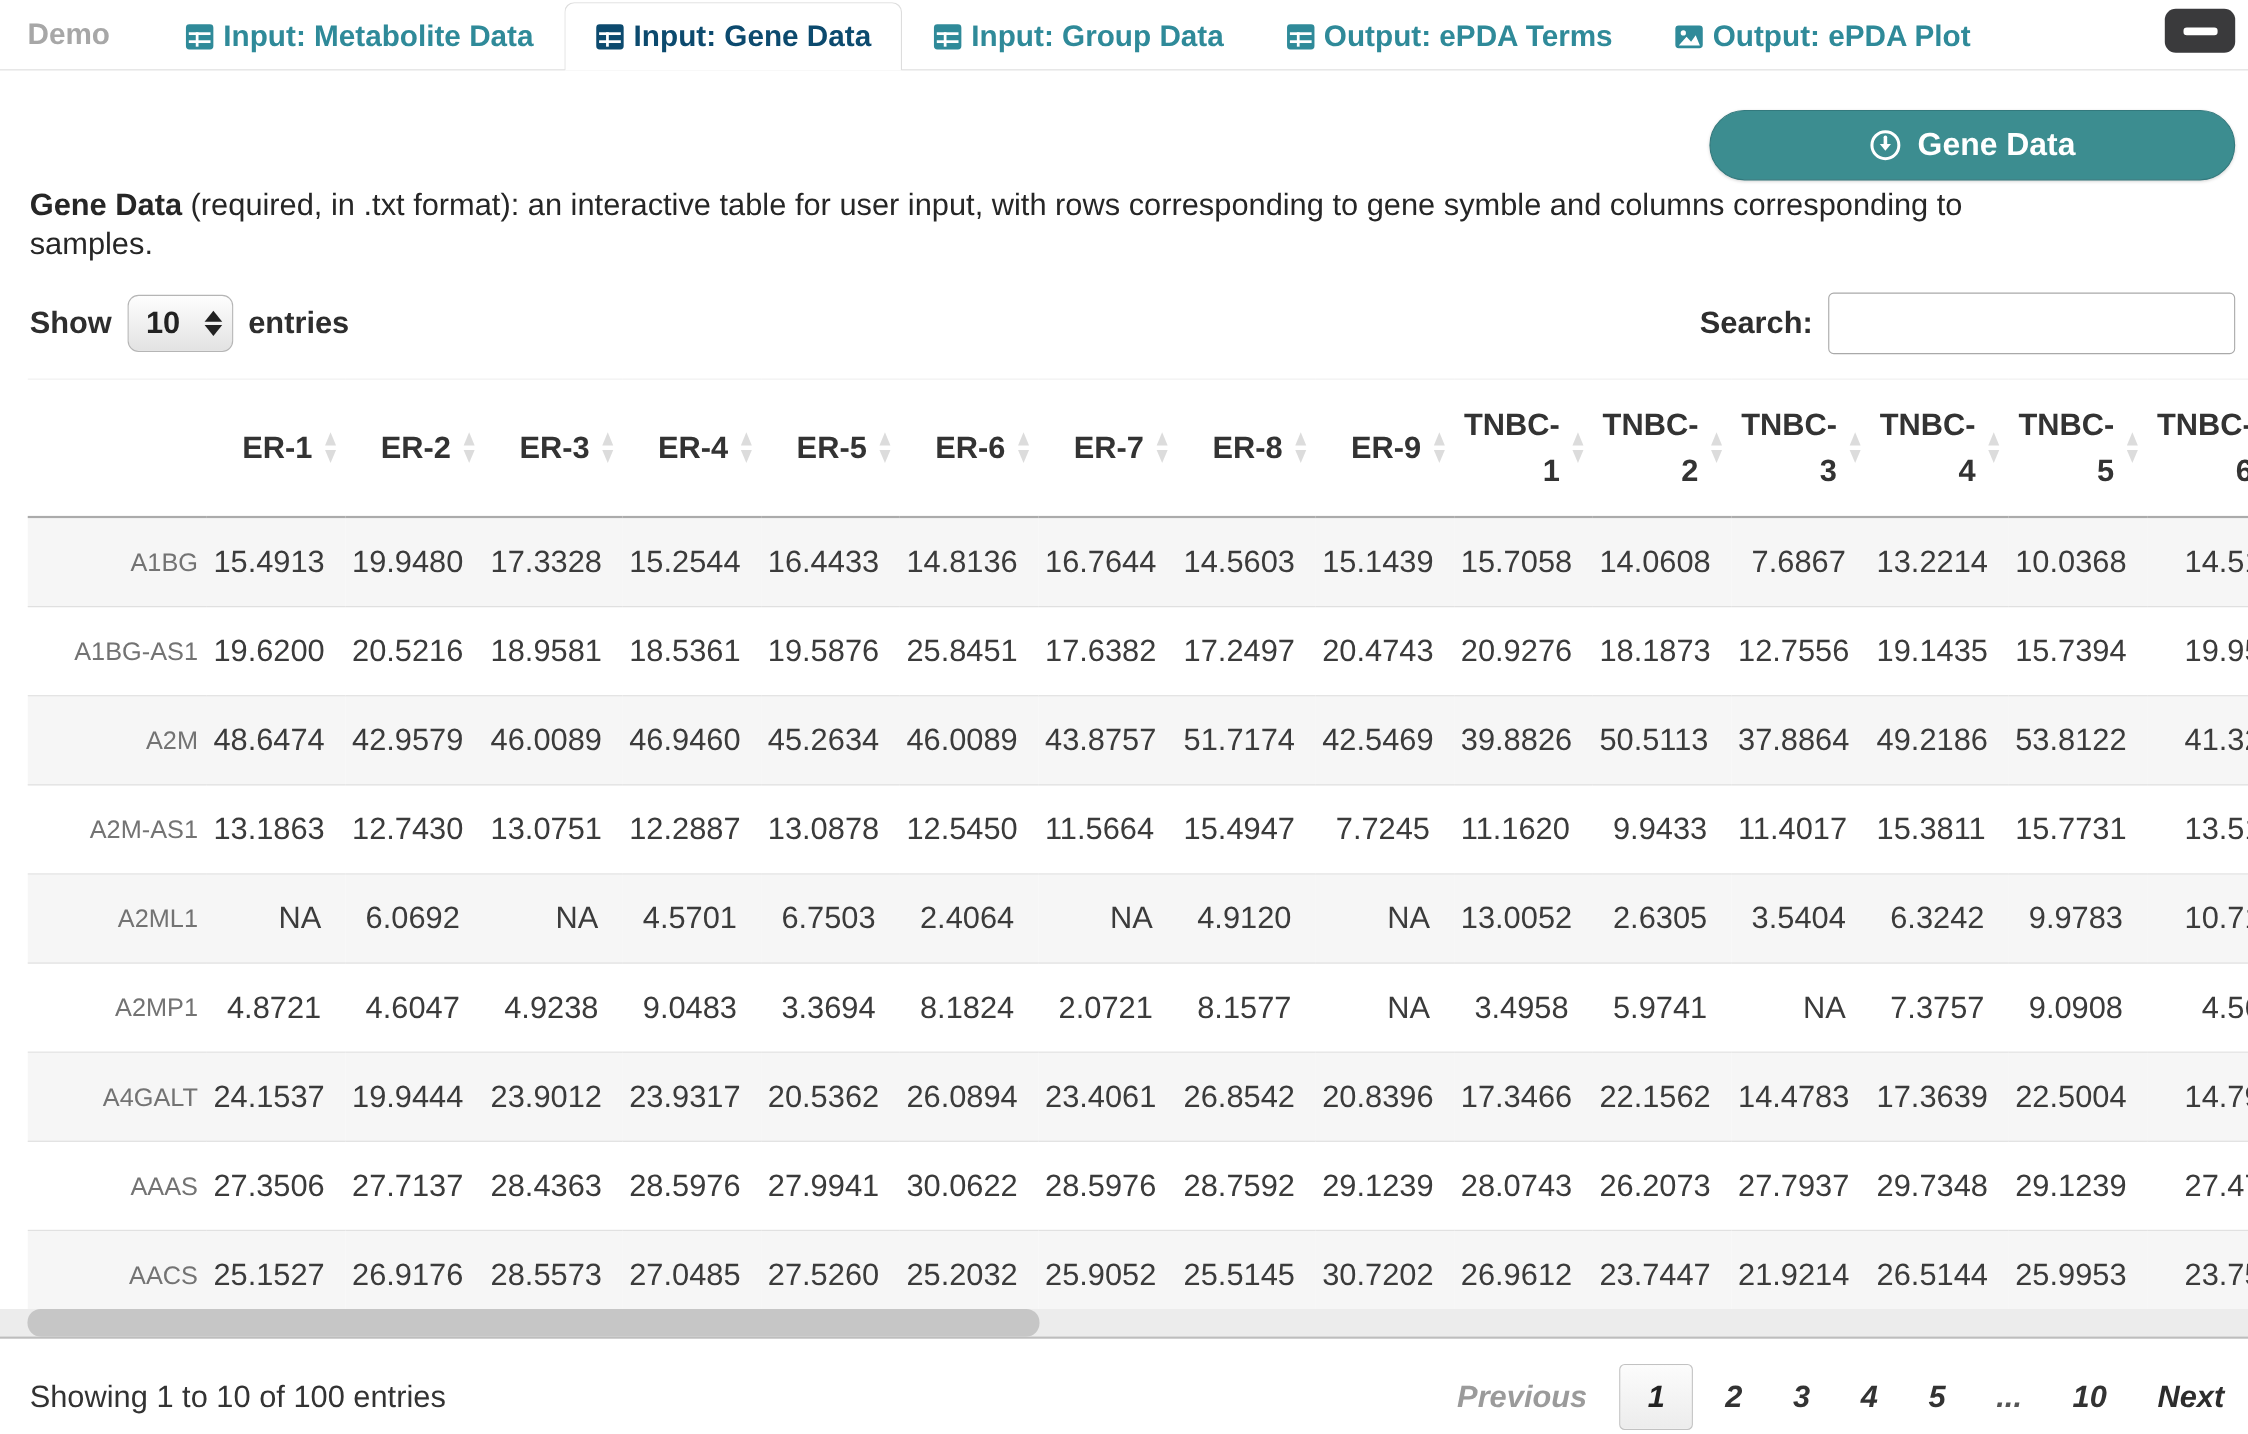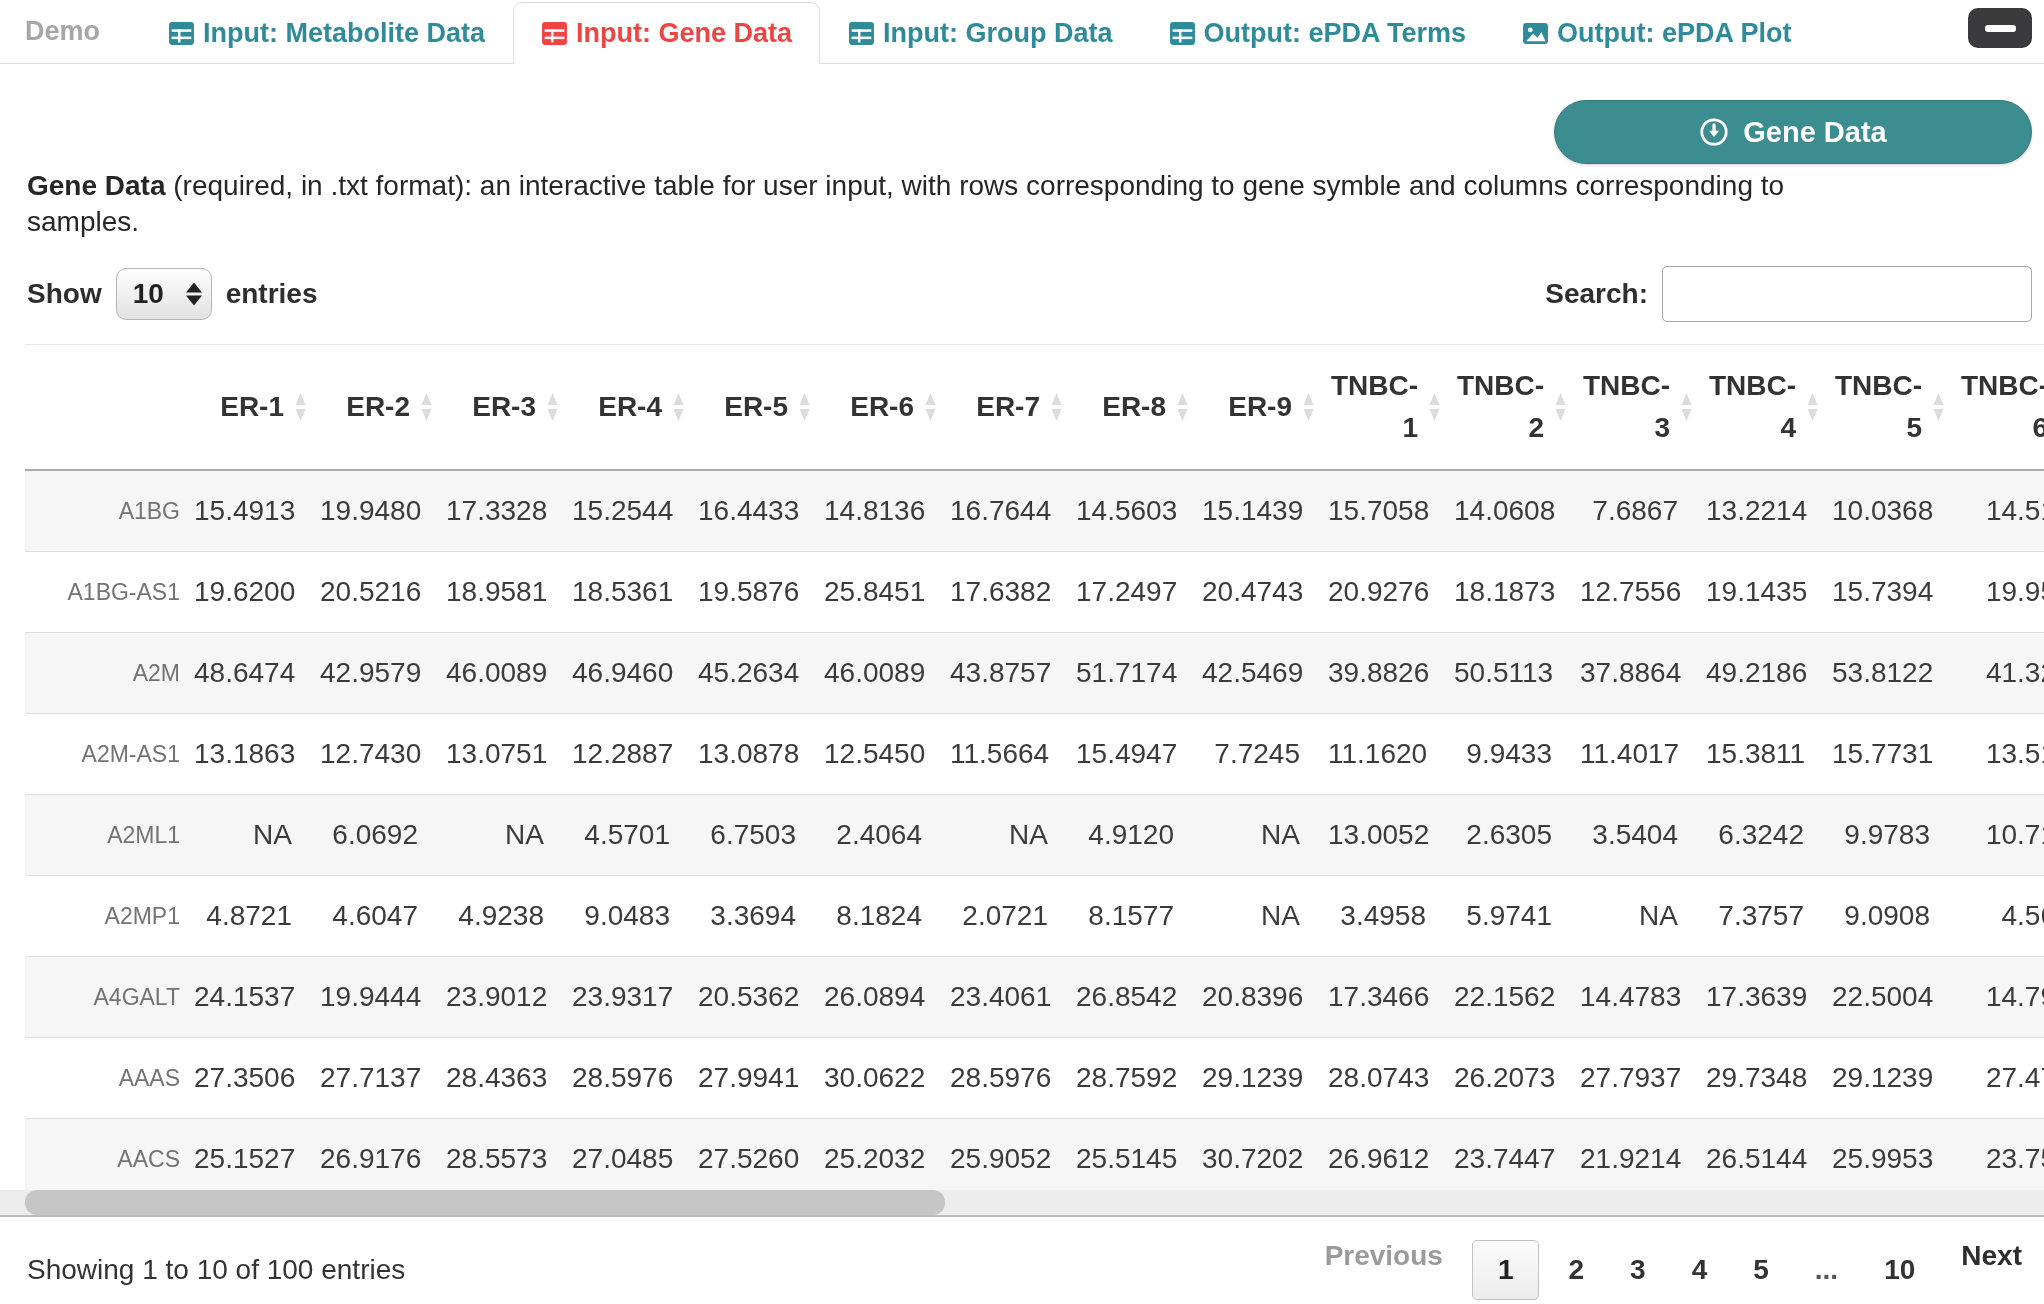--- a/index.html
+++ b/index.html
@@ -6,21 +6,21 @@
   .page{position:relative;width:2044px;height:1304px;overflow:hidden;background:#fff;
         font-family:"Liberation Sans",sans-serif;color:#333;}
 
   
   .tabbar{position:relative;display:flex;align-items:flex-end;height:64px;
           border-bottom:1px solid #ddd;padding:0 100px 0 25px;box-sizing:border-box;}
   .brand{color:#a7a7a7;font-weight:700;font-size:27px;padding:16px 26px 16px 0;margin-right:14px;}
   .tab{display:flex;align-items:center;gap:8px;color:#2f8a99;font-weight:700;font-size:27px;
        padding:15px 27px;border:1px solid transparent;border-bottom:none;margin-bottom:-1px;
        border-radius:9px 9px 0 0;cursor:pointer;white-space:nowrap;}
-  .tab.active{color:#ef4444;background:#fff;border-color:#ddd;}
+  .tab.active{color:#0c4a6e;background:#fff;border-color:#ddd;}
   .ticon{display:inline-flex;}
   .ticon svg{width:27px;height:27px;display:block;}
   .collapse-btn{position:absolute;right:12px;top:8px;width:64px;height:40px;background:#3a3a3c;
        border-radius:10px;display:flex;align-items:center;justify-content:center;cursor:pointer;}
   .collapse-btn .bar{width:31px;height:7px;background:#fff;border-radius:3px;}
 
   
   .dl-btn{position:absolute;top:100px;right:12px;width:478px;height:64px;border-radius:33px;
        background:#3c8d90;border:1px solid #33797d;color:#fff;font-size:29px;font-weight:700;
        display:flex;align-items:center;justify-content:center;gap:14px;cursor:pointer;
@@ -64,21 +64,21 @@
 
   
   .hscroll{position:absolute;top:1190px;left:0;width:2044px;height:25px;background:#ececec;}
   .hscroll .thumb{position:absolute;left:25px;top:0;width:920px;height:25px;border-radius:12px;background:#c6c6c6;cursor:pointer;}
   .hscroll-edge{position:absolute;top:1215px;left:0;width:2044px;height:2px;background:#bdbdbd;}
 
   
   .footer{position:absolute;top:1238px;left:27px;right:12px;height:64px;
        display:flex;justify-content:space-between;align-items:center;}
   .info{font-size:28px;color:#333;}
-  .pager{display:flex;font-size:28px;}
+  .pager{display:flex;align-items:center;font-size:28px;font-style:italic;}
   .pg{padding:0 23px;color:#333;font-weight:600;cursor:pointer;}
   .pg-prev{color:#9b9b9b;font-weight:600;}
   .pg-current{border:1px solid #c2c2c2;border-radius:5px;background:linear-gradient(#fcfcfc,#ececec);
        padding:13px 25px;margin:0 6px;color:#222;}
   .pg-ellipsis{color:#555;font-weight:600;cursor:default;}
   .pg-next{color:#2d2d2d;font-weight:700;padding-right:10px;}
 </style>
 </head>
 <body>
 

